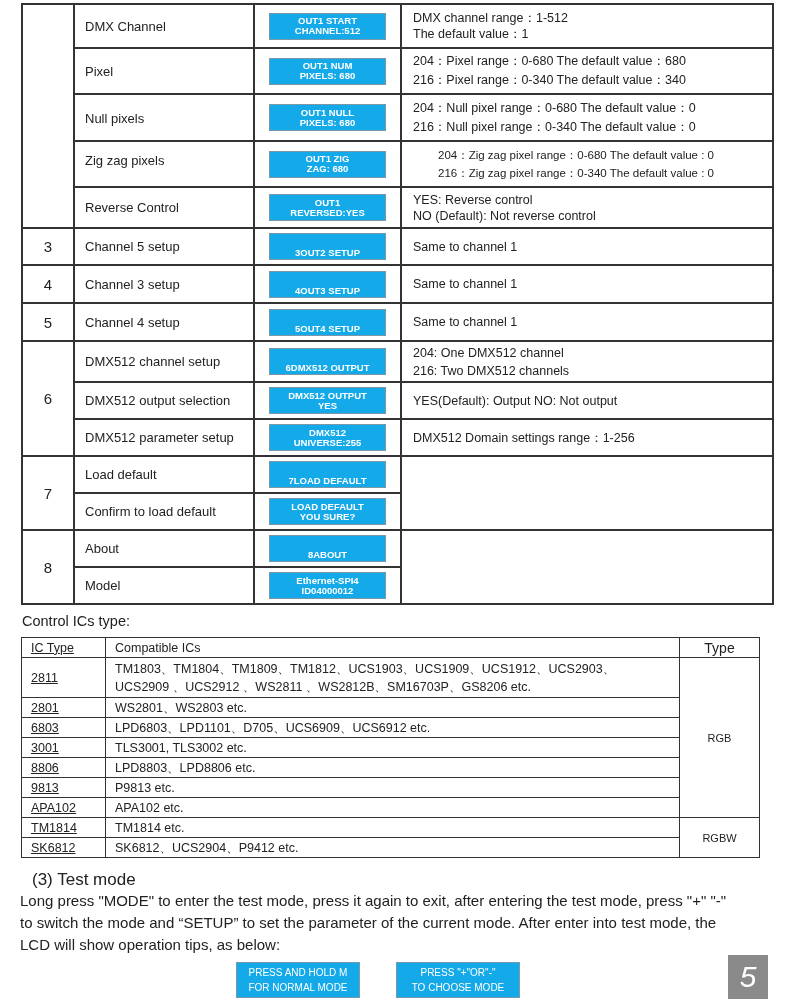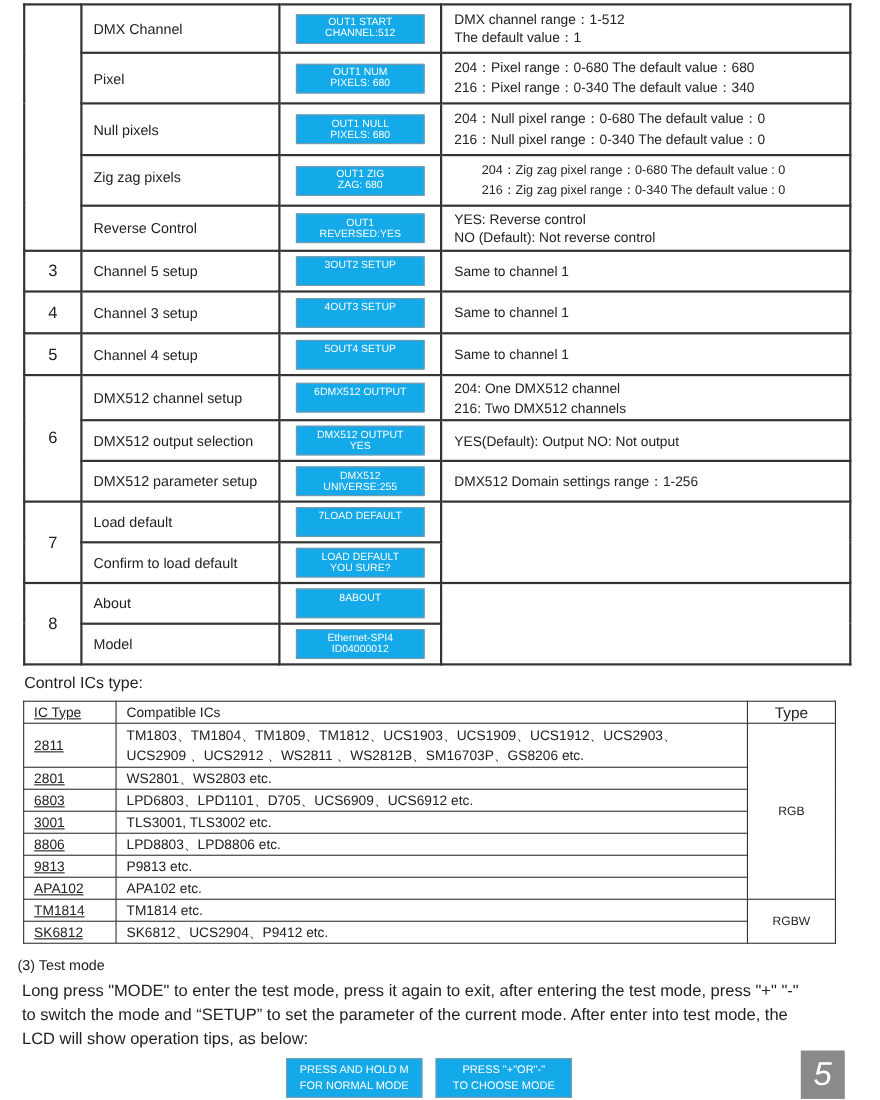--- a/index.html
+++ b/index.html
@@ -7,55 +7,55 @@
   body { position: relative; font-family: "Liberation Sans", sans-serif; color: #222; }
 
   
   .settings {
     position: absolute; left: 21px; top: 3px; width: 753px;
     border-collapse: collapse; table-layout: fixed;
   }
   .settings td { border: 2px solid #333; vertical-align: middle; }
   .settings td.num { width: 52px; text-align: center; font-size: 15px; }
   .settings td.func { width: 180px; padding-left: 10px; font-size: 13px; border-radius: 19px; }
-  .settings td.lcd { width: 147px; padding: 0 14px; }
+  .settings td.lcd { width: 147px; padding: 0 14px; font-weight: bold; }
   .settings td.desc { padding-left: 11px; font-size: 12.5px; line-height: 16px; border-radius: 22px; }
   .settings td.desc.small { font-size: 11.5px; padding-left: 36px; }
   .lcd-box {
     background: #14a9e8; color: #fff; font-size: 9.5px; line-height: 10px;
     text-align: center; border: 1px solid #7c98a8; height: 27px;
-    display: flex; flex-direction: column; justify-content: flex-start; padding-top: 3px;
+    display: flex; flex-direction: column; justify-content: flex-start; padding-top: 14px;
     white-space: pre-line;
   }
   .lcd-box.two { justify-content: center; padding-top: 0; }
 
   
   .section-title { position: absolute; left: 22px; top: 613px; font-size: 14.5px; }
 
   
   .ics {
     position: absolute; left: 21px; top: 637px; width: 739px;
     border-collapse: collapse; table-layout: fixed;
   }
   .ics td { border: 1.5px solid #333; font-size: 12.5px; padding-left: 9px; height: 20px; line-height: 16px; }
   .ics td.c1 { width: 84px; text-decoration: underline; }
   .ics td.c3 { width: 80px; text-align: center; padding-left: 0; font-size: 11px; }
 
   
-  .test-title { position: absolute; left: 16px; top: 870px; font-size: 13px; }
+  .test-title { position: absolute; left: 32px; top: 870px; font-size: 17px; }
   .test-body {
     position: absolute; left: 20px; top: 890px; width: 720px;
     font-size: 15px; line-height: 22px;
   }
   .tip-box {
     position: absolute; top: 962px; height: 36px; background: #14a9e8; color: #fff;
     font-size: 10px; line-height: 15px; text-align: center; border: 1px solid #7c98a8;
     display: flex; flex-direction: column; justify-content: center; white-space: pre-line;
   }
-  .tip1 { left: 260px; width: 124px; }
+  .tip1 { left: 236px; width: 124px; }
   .tip2 { left: 396px; width: 124px; }
   .page-num {
     position: absolute; left: 728px; top: 955px; width: 40px; height: 44px;
     background: #8a8a8a; color: #fff; font-size: 30px; font-style: italic;
     display: flex; align-items: center; justify-content: center;
   }
 </style>
 </head>
 <body>
 

